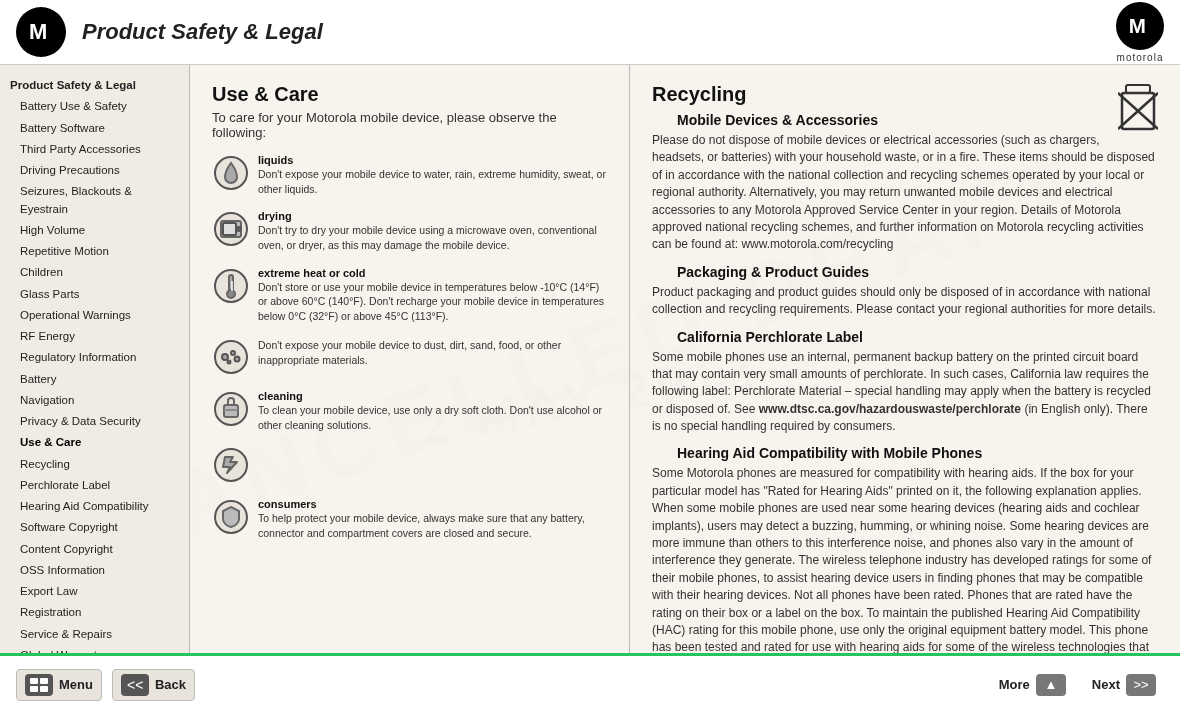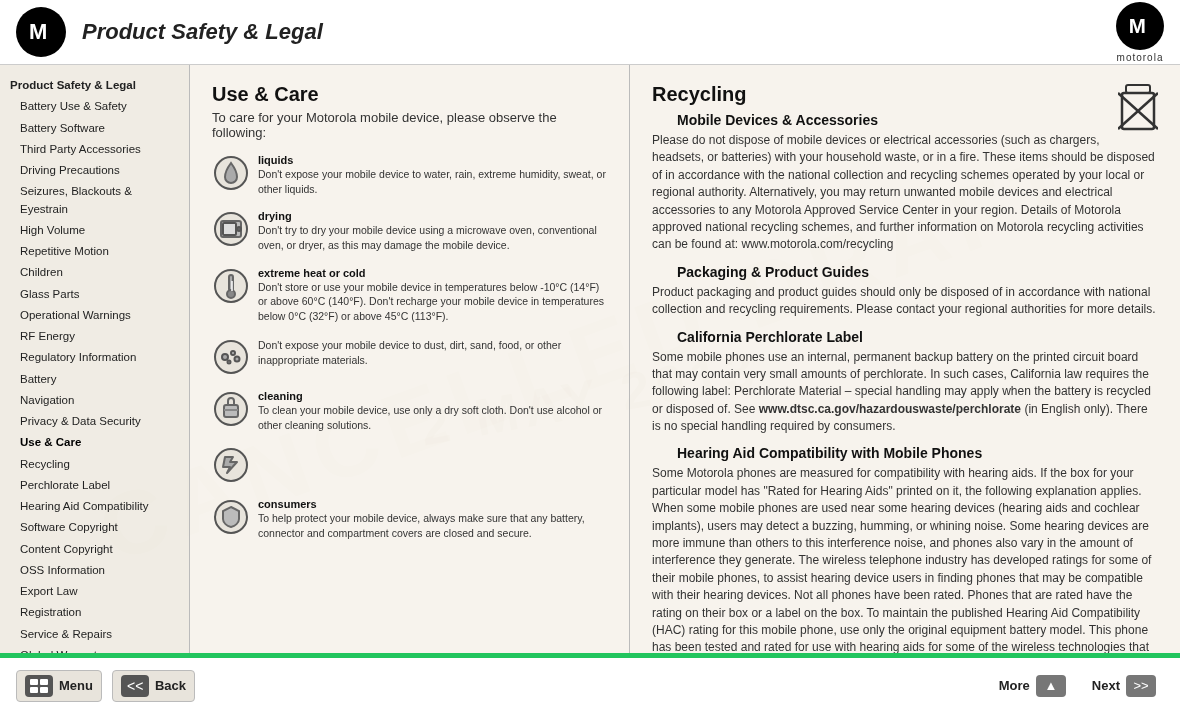--- a/index.html
+++ b/index.html
@@ -220,21 +220,21 @@
       margin: 0 0 8px 10px;
     }
 
     
     .footer {
       position: relative;
       z-index: 10;
       display: flex;
       align-items: center;
       background: white;
-      border-top: 5px solid #22c55e;
+      border-top: 3px solid #22c55e;
       height: 60px;
       padding: 0 16px;
       gap: 10px;
     }
     .footer-btn {
       display: flex;
       align-items: center;
       gap: 6px;
       cursor: pointer;
       padding: 4px 8px;

